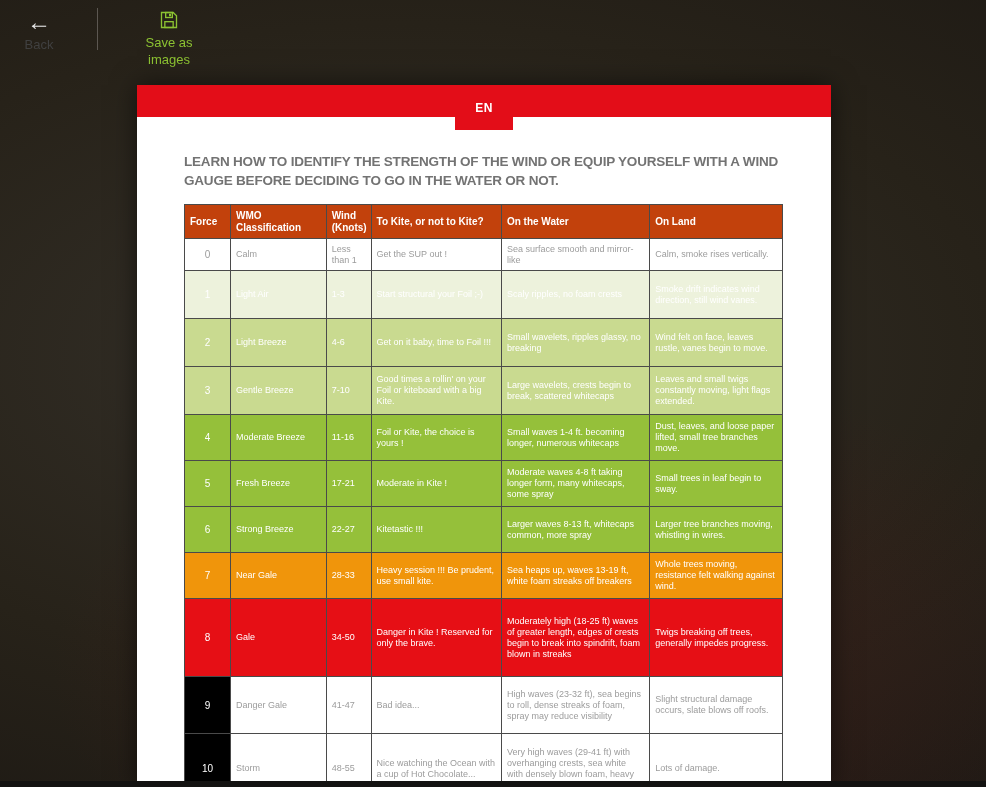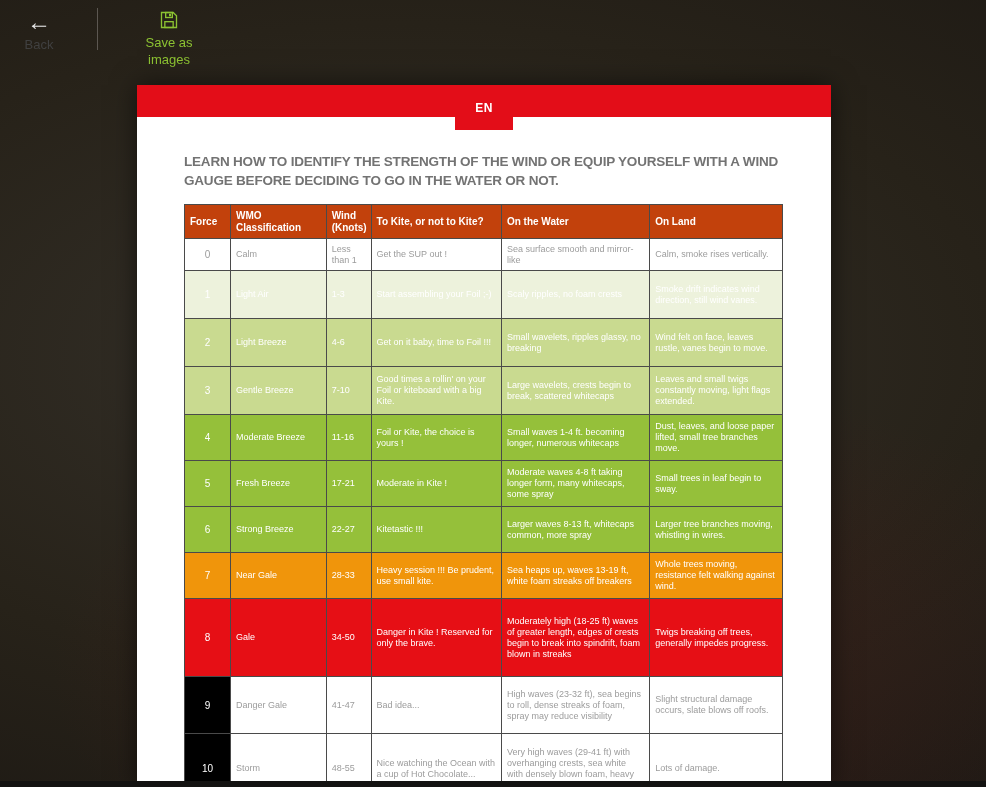--- a/index.html
+++ b/index.html
@@ -130,21 +130,21 @@
           <td>Calm</td>
           <td>Less than 1</td>
           <td>Get the SUP out !</td>
           <td>Sea surface smooth and mirror-like</td>
           <td>Calm, smoke rises vertically.</td>
         </tr>
         <tr class="theme-pale">
           <td class="force-cell">1</td>
           <td>Light Air</td>
           <td>1-3</td>
-          <td>Start assembling your Foil ;-)</td>
+          <td>Start structural your Foil ;-)</td>
           <td>Scaly ripples, no foam crests</td>
           <td>Smoke drift indicates wind direction, still wind vanes.</td>
         </tr>
         <tr class="theme-light">
           <td class="force-cell">2</td>
           <td>Light Breeze</td>
           <td>4-6</td>
           <td>Get on it baby, time to Foil !!!</td>
           <td>Small wavelets, ripples glassy, no breaking</td>
           <td>Wind felt on face, leaves rustle, vanes begin to move.</td>

